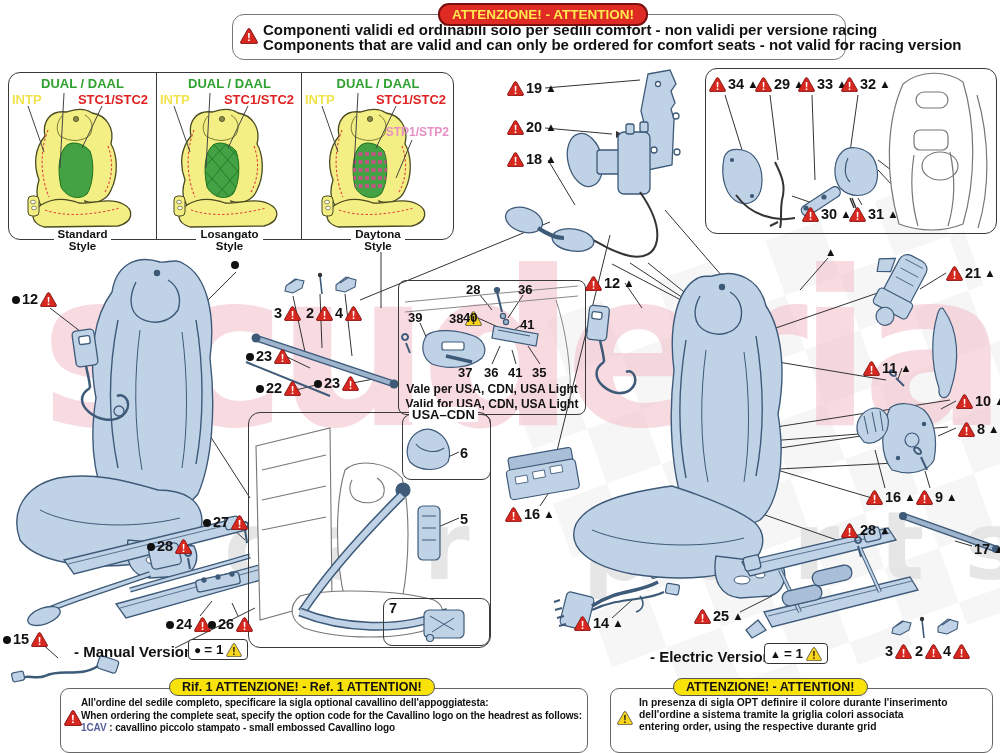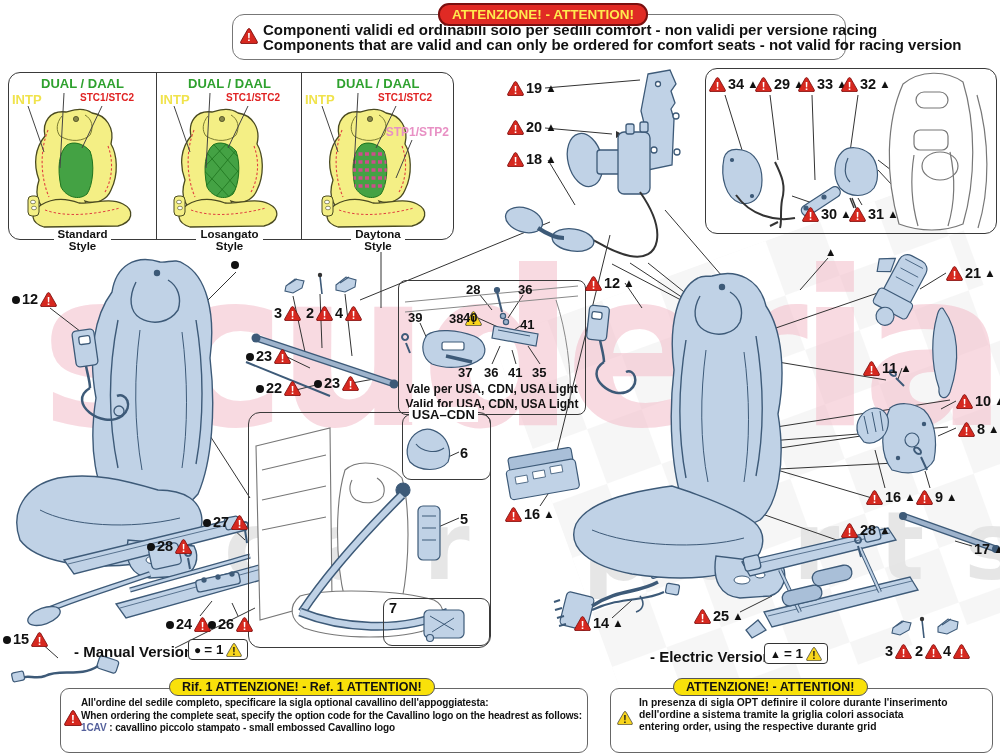--- a/index.html
+++ b/index.html
@@ -24,21 +24,21 @@
   #top-pill{left:205px;top:-12px;background:#e02a24;border:2px solid #7a0f0f;color:#ffe94e;
     font-size:13.5px;padding:2px 12px}
   .warn-slot{position:absolute;z-index:5}
   
   #styles-box{left:8px;top:72px;width:444px;height:166px}
   .panel{position:absolute;top:0;height:166px}
   .panel.b{border-left:1.4px solid #3a3a3a}
   .lbl{position:absolute;font-weight:bold;white-space:nowrap}
   .lbl-top{top:3px;left:0;right:0;text-align:center;font-size:13px}
   .lbl-left{top:19px;left:3px;font-size:13px}
-  .lbl-right{top:19px;right:22px;font-size:10px}
+  .lbl-right{top:19px;right:8px;font-size:13px}
   .lbl-extra{top:52px;right:5px;font-size:12px}
   .style-name{position:absolute;bottom:-13px;left:0;right:0;text-align:center;font-weight:bold;
     font-size:11.5px;line-height:11.5px;z-index:4}
   .style-name span{background:#fff;padding:0 4px}
   
   #topright-box{left:705px;top:68px;width:290px;height:164px}
   #vale-box{left:398px;top:280px;width:186px;height:133px;border-radius:8px}
   #vale-box .vtxt{position:absolute;bottom:3px;left:0;right:0;text-align:center;font-weight:bold;
     font-size:12px;line-height:14.5px;white-space:nowrap}
   #usa-box{left:248px;top:412px;width:241px;height:234px}

